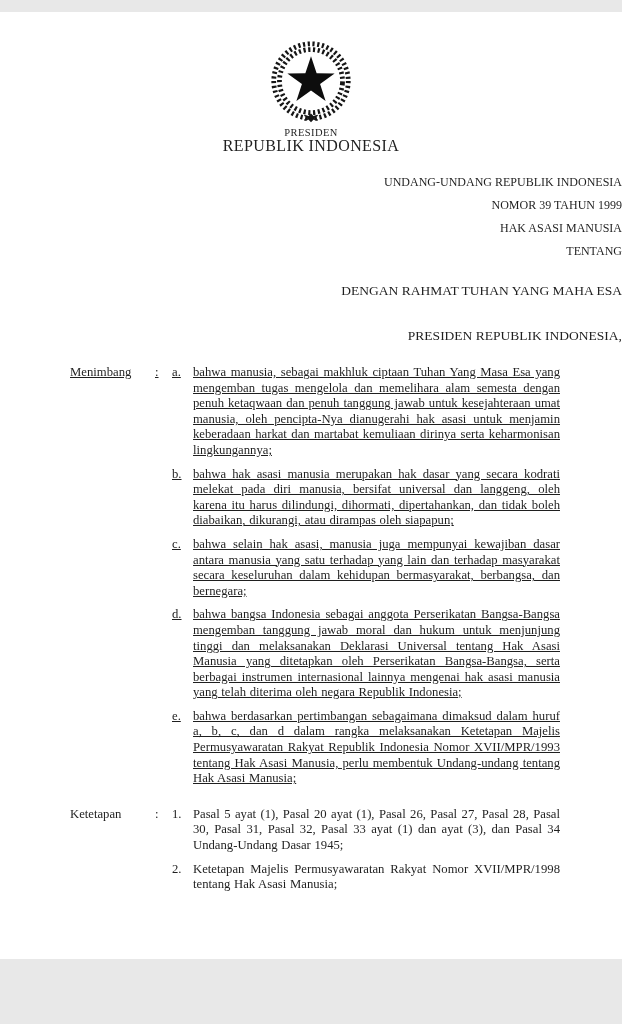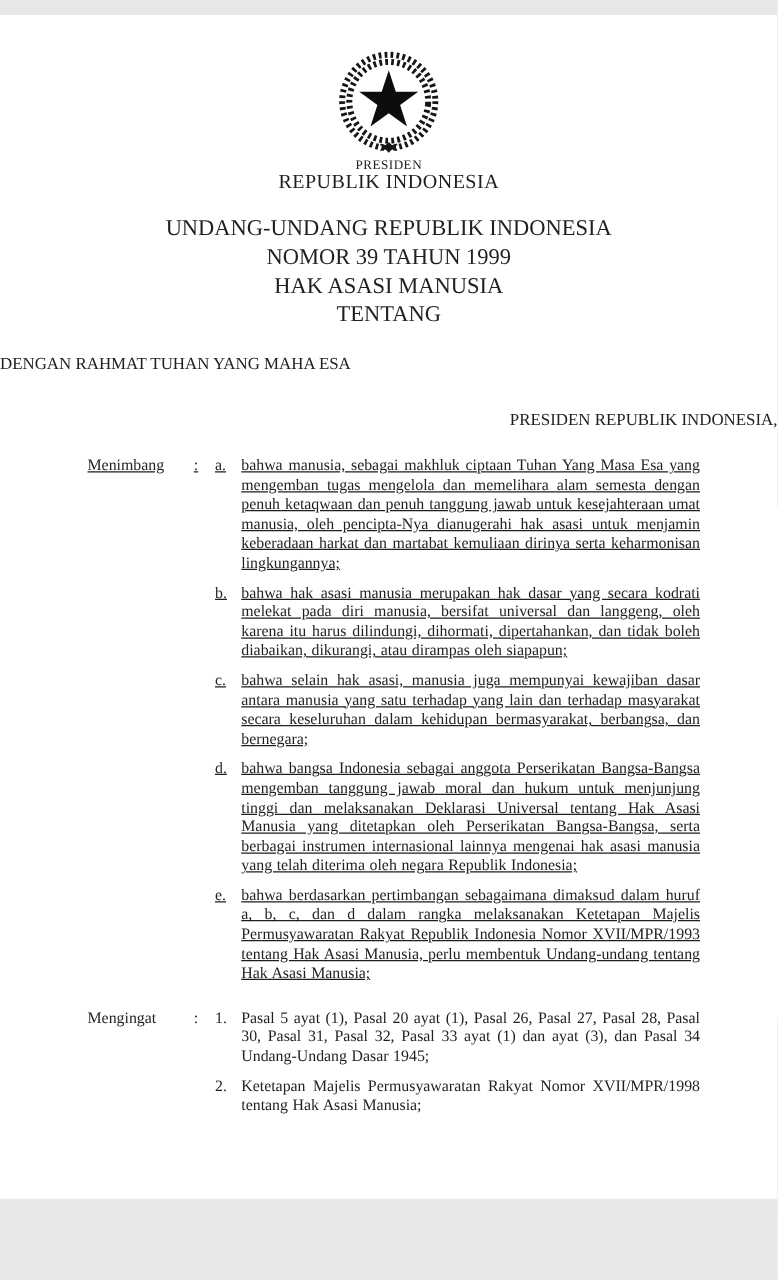--- a/index.html
+++ b/index.html
@@ -10,22 +10,22 @@
     margin: 12px auto;
     background: #ffffff;
     font-family: "Liberation Serif", serif;
     color: #1f1f1f;
     overflow: hidden;
   }
   .letterhead { padding-top: 27px; text-align: center; }
   .emblem { width: 88px; height: 86px; display: block; margin: 0 auto; }
   .lh-line1 { font-size: 10.5px; line-height: 12px; letter-spacing: 0.4px; margin-top: 2px; }
   .lh-line2 { font-size: 16px; line-height: 13px; letter-spacing: 0.4px; }
-  .title-block { margin-top: 19px; text-align: center; font-size: 18px; line-height: 23px; }
-  .invocation { margin-top: 19px; text-align: left; font-size: 13.5px; line-height: 17px; }
+  .title-block { margin-top: 19px; text-align: right; font-size: 12px; line-height: 23px; }
+  .invocation { margin-top: 19px; text-align: right; font-size: 13.5px; line-height: 17px; }
   .authority  { margin-top: 28px; text-align: right; font-size: 13.5px; line-height: 17px; }
   .clause {
     display: grid;
     grid-template-columns: 85px 17px 1fr;
     padding: 0 62px 0 70px;
     font-size: 12.7px;
     line-height: 15.6px;
   }
   .clause-considering { margin-top: 21px; text-decoration: underline; }
   .clause-recalling   { margin-top: 20px; }
@@ -92,21 +92,21 @@
         <p class="item-text">bahwa bangsa Indonesia sebagai anggota Perserikatan Bangsa-Bangsa mengemban tanggung jawab moral dan hukum untuk menjunjung tinggi dan melaksanakan Deklarasi Universal tentang Hak Asasi Manusia yang ditetapkan oleh Perserikatan Bangsa-Bangsa, serta berbagai instrumen internasional lainnya mengenai hak asasi manusia yang telah diterima oleh negara Republik Indonesia;</p>
       </div>
       <div class="clause-item">
         <span class="item-marker">e.</span>
         <p class="item-text">bahwa berdasarkan pertimbangan sebagaimana dimaksud dalam huruf a, b, c, dan d dalam rangka melaksanakan Ketetapan Majelis Permusyawaratan Rakyat Republik Indonesia Nomor XVII/MPR/1993 tentang Hak Asasi Manusia, perlu membentuk Undang-undang tentang Hak Asasi Manusia;</p>
       </div>
     </div>
   </section>
 
   <section class="clause clause-recalling">
-    <div class="clause-label">Mengingat</div>
+    <div class="clause-label">Ketetapan</div>
     <div class="clause-colon">:</div>
     <div class="clause-items">
       <div class="clause-item">
         <span class="item-marker">1.</span>
         <p class="item-text">Pasal 5 ayat (1), Pasal 20 ayat (1), Pasal 26, Pasal 27, Pasal 28, Pasal 30, Pasal 31, Pasal 32, Pasal 33 ayat (1) dan ayat (3), dan Pasal 34 Undang-Undang Dasar 1945;</p>
       </div>
       <div class="clause-item">
         <span class="item-marker">2.</span>
         <p class="item-text">Ketetapan Majelis Permusyawaratan Rakyat Nomor XVII/MPR/1998 tentang Hak Asasi Manusia;</p>
       </div>

